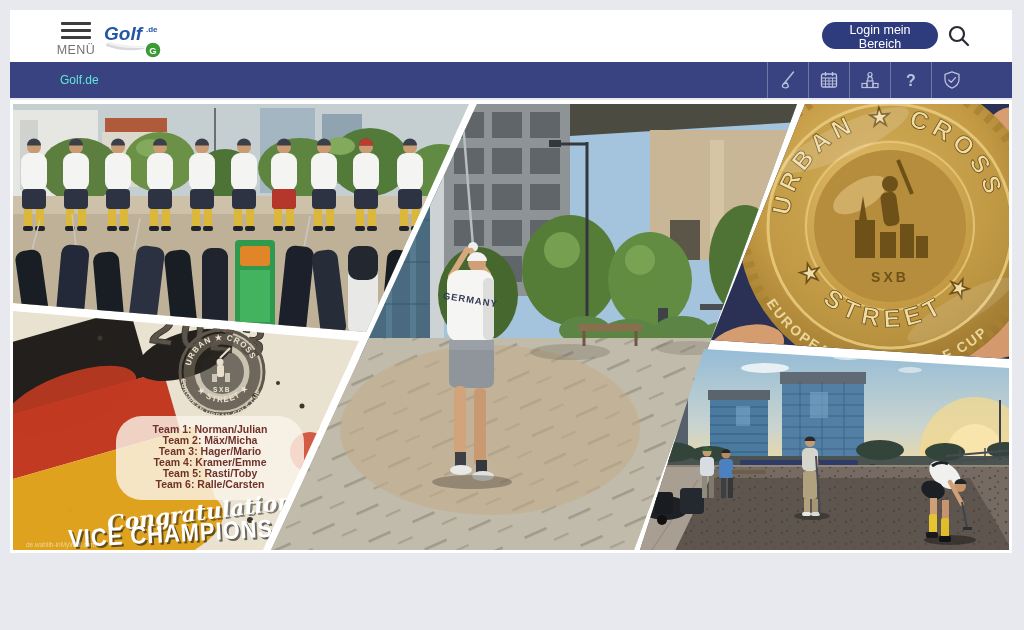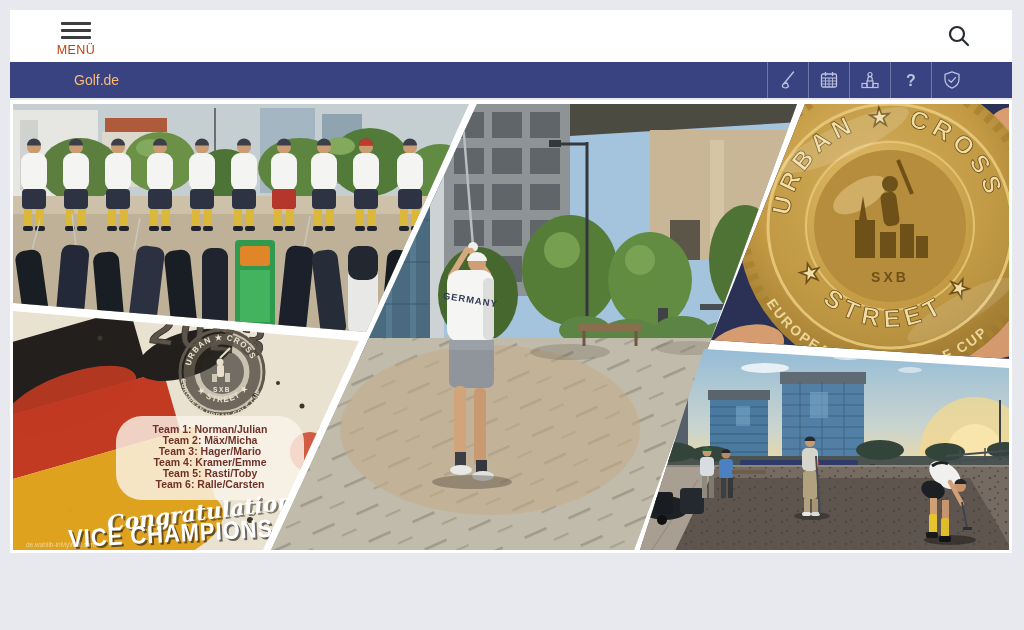--- a/index.html
+++ b/index.html
@@ -3,30 +3,30 @@
 <meta charset="utf-8">
 <style>
   html,body{margin:0;padding:0;background:#e8e9ee;}
   .screen{position:relative;width:1024px;height:630px;background:#e8e9ee;overflow:hidden;
           font-family:"Liberation Sans",sans-serif;}
   
   .topbar{position:absolute;left:10px;top:10px;width:1002px;height:52px;background:#ffffff;}
   .menu-btn{position:absolute;left:46px;top:9px;width:40px;height:40px;cursor:pointer;text-align:center;}
   .burger{display:block;margin:3px auto 3px;width:30px;}
   .burger i{display:block;height:3px;border-radius:1px;background:#3d3d3d;margin-bottom:4px;}
-  .menu-label{display:block;font-size:12.5px;color:#c2410c;letter-spacing:.4px;}
+  .menu-label{display:block;font-size:12.5px;color:#737373;letter-spacing:.4px;}
   .logo{position:absolute;left:92px;top:12px;width:70px;height:40px;cursor:pointer;}
   .login-btn{position:absolute;left:812px;top:12px;width:116px;height:27px;border:none;cursor:pointer;
              background:#2e3b7d;color:#fff;border-radius:14px;font-size:12.5px;
              font-family:"Liberation Sans",sans-serif;}
   .search-btn{position:absolute;left:936px;top:13px;width:26px;height:26px;cursor:pointer;}
   
   .navbar{position:absolute;left:10px;top:62px;width:1002px;height:36px;background:#394382;
           display:flex;align-items:center;}
-  .crumb{margin-left:64px;color:#fdba74;font-size:14px;text-decoration:none;cursor:pointer;}
+  .crumb{margin-left:50px;color:#5eead4;font-size:12px;text-decoration:none;cursor:pointer;}
   .nav-icons{margin-left:auto;margin-right:40px;display:flex;height:36px;}
   .nav-icon{width:40px;display:flex;align-items:center;justify-content:center;
             border-left:1px solid rgba(255,255,255,.28);cursor:pointer;}
   
   .collage{position:absolute;left:10px;top:100px;width:1002px;height:453px;background:#ffffff;}
   .ph{position:absolute;inset:0;}
   .ph svg{display:block;}
   .ph-team  {clip-path:polygon(3px 4px, 459px 4px, 356px 232px, 3px 203px);}
   .ph-flag  {clip-path:polygon(3px 211px, 349px 241px, 253px 450px, 3px 450px);}
   .ph-mid   {clip-path:polygon(467px 4px, 787px 4px, 624px 450px, 261px 450px);}
@@ -44,21 +44,32 @@
   <header class="topbar">
     <div class="menu-btn">
       <span class="burger">
           <i></i>
           <i></i>
           <i></i>
         </span>
       <span class="menu-label">MENÜ</span>
     </div>
 
-
+    <div class="logo">
+      <svg width="70" height="40" viewBox="0 0 70 40">
+        <path d="M4,24 Q28,33 58,23 Q36,30 5,21 Z" fill="#d7d9dc"></path>
+        <path d="M6,22 Q30,30 56,22 Q34,27 7,20 Z" fill="#f0f1f2"></path>
+        <text x="2" y="18" font-size="19" font-weight="bold" font-style="italic" fill="#2456a8" font-family="Liberation Sans, sans-serif">Golf</text>
+        <text x="44" y="10" font-size="8" font-weight="bold" fill="#2456a8" font-family="Liberation Sans, sans-serif">.de</text>
+        <circle cx="51" cy="28" r="8" fill="#3a9a33" stroke="#ffffff" stroke-width="1.4"></circle>
+        <text x="51" y="31.5" font-size="9.5" font-weight="bold" fill="#ffffff" text-anchor="middle" font-family="Liberation Sans, sans-serif">G</text>
+      </svg>
+    </div>
+
+    <button class="login-btn">Login mein Bereich</button>
 
     <div class="search-btn">
       <svg width="26" height="26" viewBox="0 0 26 26">
         <circle cx="11" cy="11" r="7" fill="none" stroke="#272b33" stroke-width="2.2"></circle>
         <line x1="16.5" y1="16.5" x2="22" y2="22" stroke="#272b33" stroke-width="2.2" stroke-linecap="round"></line>
       </svg>
     </div>
   </header>
 
   <nav class="navbar">

